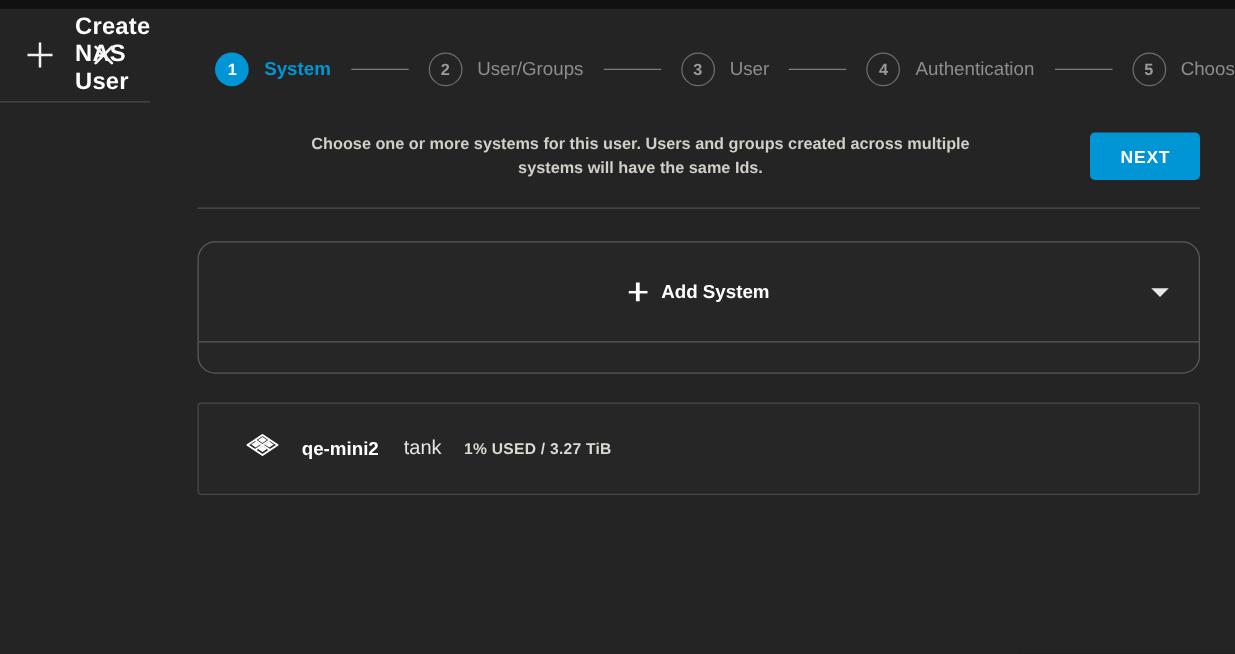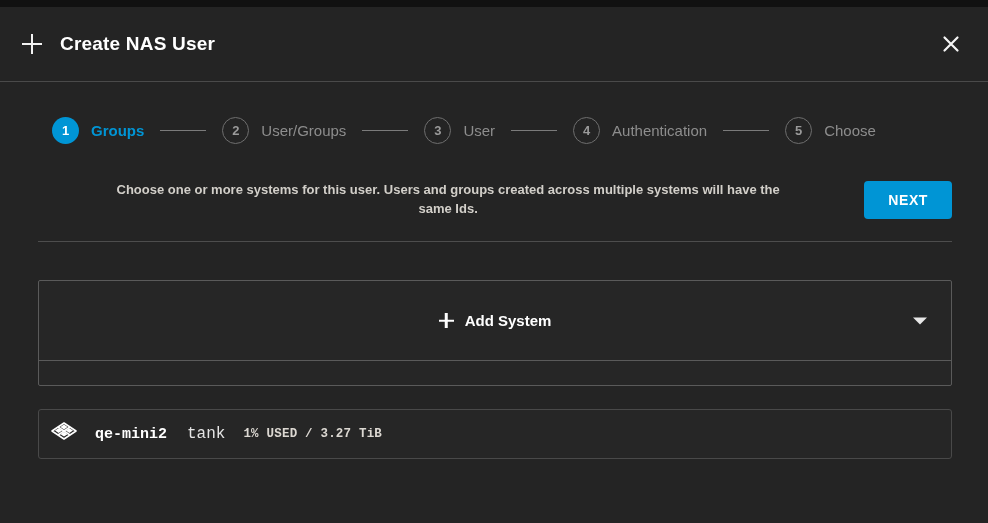--- a/index.html
+++ b/index.html
@@ -22,21 +22,21 @@
   }
 
   .dialog {
     position: absolute;
     left: 0;
     top: 7px;
     width: 988px;
     height: 516px;
     background: #242424;
     display: flex;
-    flex-direction: column;
+    flex-direction: row;
   }
 
   
   .dialog-header {
     position: relative;
     height: 75px;
     flex: 0 0 75px;
     display: flex;
     align-items: center;
     padding: 0 0 0 18px;
@@ -185,23 +185,23 @@
 
   
   .section-divider {
     height: 1px;
     background: #4d4d4d;
     margin: 22px 36px 0 38px;
   }
 
   
   .add-system-box {
-    margin: 38px 36px 0 38px;
+    margin: 26px 36px 0 38px;
     border: 1px solid #5a5a5a;
-    border-radius: 2px;
+    border-radius: 14px;
     background: #262626;
   }
   .add-system-row {
     height: 79px;
     display: flex;
     align-items: center;
     justify-content: center;
     position: relative;
     cursor: pointer;
   }
@@ -243,30 +243,29 @@
     cursor: pointer;
   }
   .add-system-footer {
     height: 24px;
     border-top: 1px solid #5a5a5a;
   }
 
   
   .system-card {
     margin: 23px 36px 0 38px;
-    height: 50px;
+    height: 74px;
     border: 1px solid #494949;
     border-radius: 3px;
     background: #262626;
     display: flex;
     align-items: center;
-    padding: 0 8px;
-    box-sizing: border-box;
-    cursor: pointer;
-    font-family: Liberation Mono, monospace;
+    padding: 0 34px;
+    box-sizing: border-box;
+    cursor: pointer;
   }
   .system-icon {
     flex: 0 0 34px;
     width: 34px;
     height: 34px;
     display: flex;
     align-items: center;
     justify-content: center;
     margin-right: 14px;
   }
@@ -305,21 +304,21 @@
       </svg>
     </div>
   </div>
 
   <div class="dialog-body">
 
     <div class="stepper">
 
       <div class="step active">
         <span class="step-circle">1</span>
-        <span class="step-label">Groups</span>
+        <span class="step-label">System</span>
       </div>
       <span class="step-connector"></span>
 
       <div class="step inactive">
         <span class="step-circle">2</span>
         <span class="step-label">User/Groups</span>
       </div>
       <span class="step-connector"></span>
 
       <div class="step inactive">

